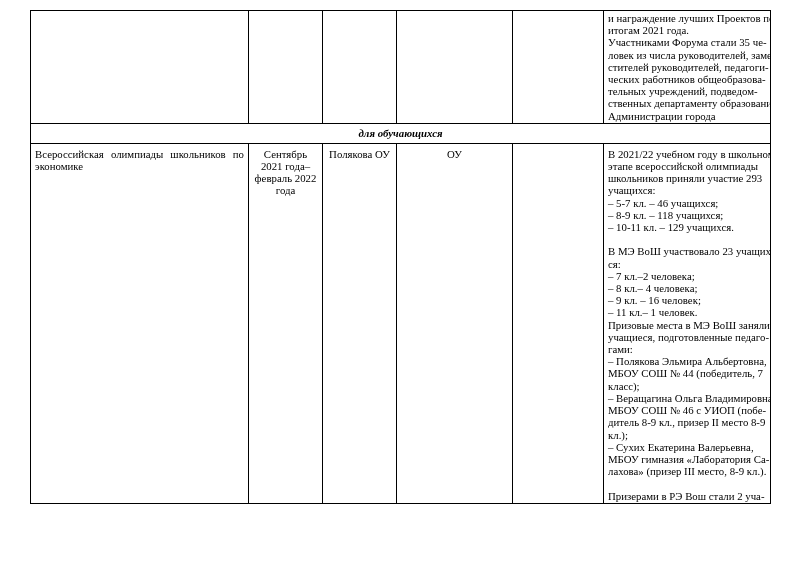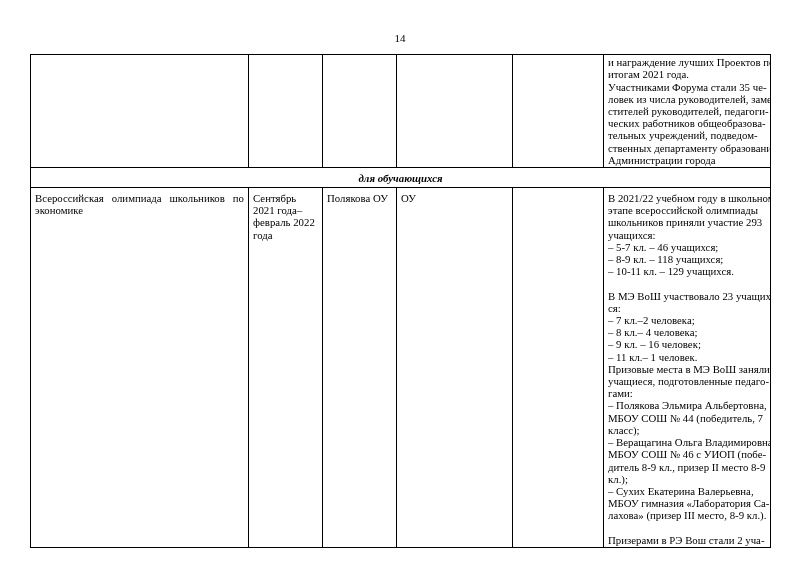--- a/index.html
+++ b/index.html
@@ -42,28 +42,27 @@
     line-height:16px;
   }
   tr.row-event td{height:352px;padding-top:4px;}
   td.c-results{
     white-space:pre;
     text-align:left;
     padding-left:4px;
     padding-right:3px;
   }
   td.c-name{text-align:justify;}
-  td.c-center{text-align:left;white-space:pre;font-family:Liberation Serif, serif;}
+  td.c-center{text-align:center;white-space:pre;font-family:Liberation Serif, serif;}
 </style>
 </head>
 <body>
 
 <div class="sheet">
 
-  <div class="page-number">14</div>
 
   <table class="doc-table">
     <colgroup>
       <col style="width:218px">
       <col style="width:74px">
       <col style="width:74px">
       <col style="width:116px">
       <col style="width:91px">
       <col style="width:167px">
     </colgroup>
@@ -84,21 +83,21 @@
 тельных учреждений, подведом-
 ственных департаменту образования
 Администрации города</td>
     </tr>
 
     <tr class="row-section">
       <td colspan="6">для обучающихся</td>
     </tr>
 
     <tr class="row-event">
-      <td class="c-name">Всероссийская олимпиада школьников по экономике</td>
+      <td class="c-name">Всероссийская олимпиады школьников по экономике</td>
       <td class="c-center">Сентябрь
 2021 года–
 февраль 2022
 года</td>
       <td class="c-center">Полякова ОУ</td>
       <td class="c-center">ОУ</td>
       <td></td>
       <td class="c-results">В 2021/22 учебном году в школьном
 этапе всероссийской олимпиады
 школьников приняли участие 293

